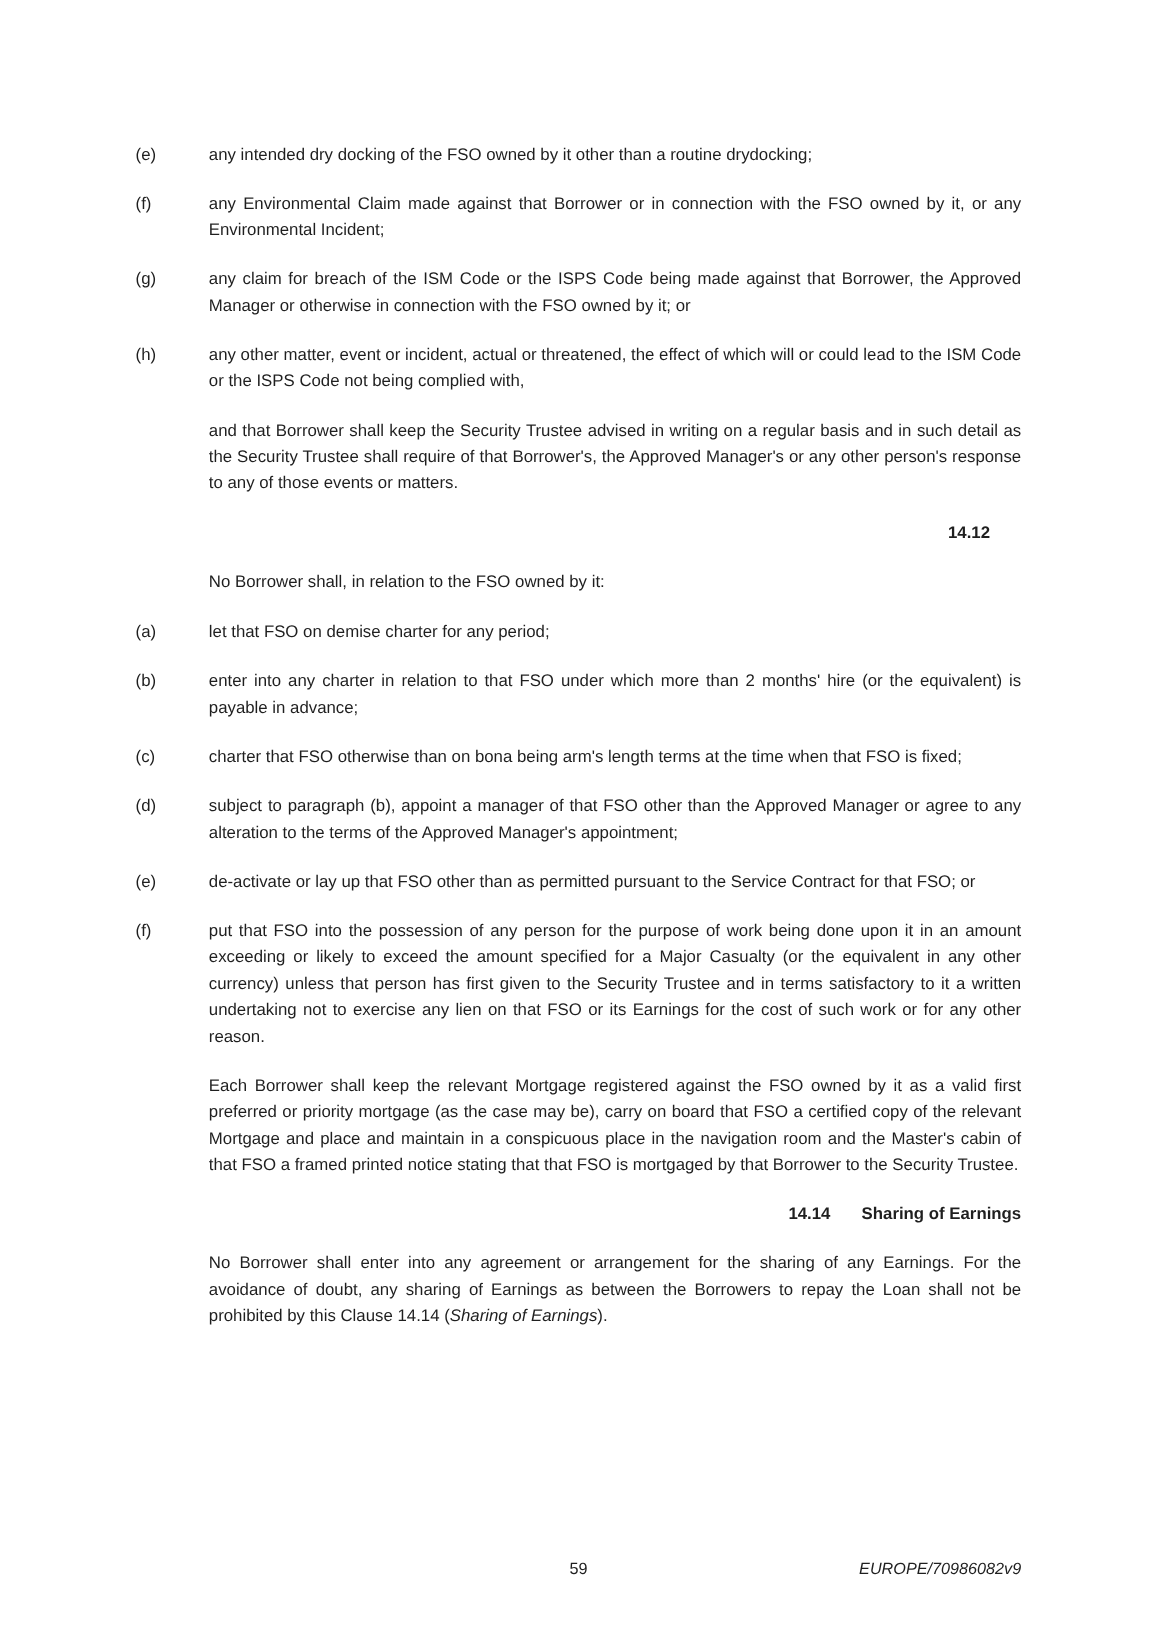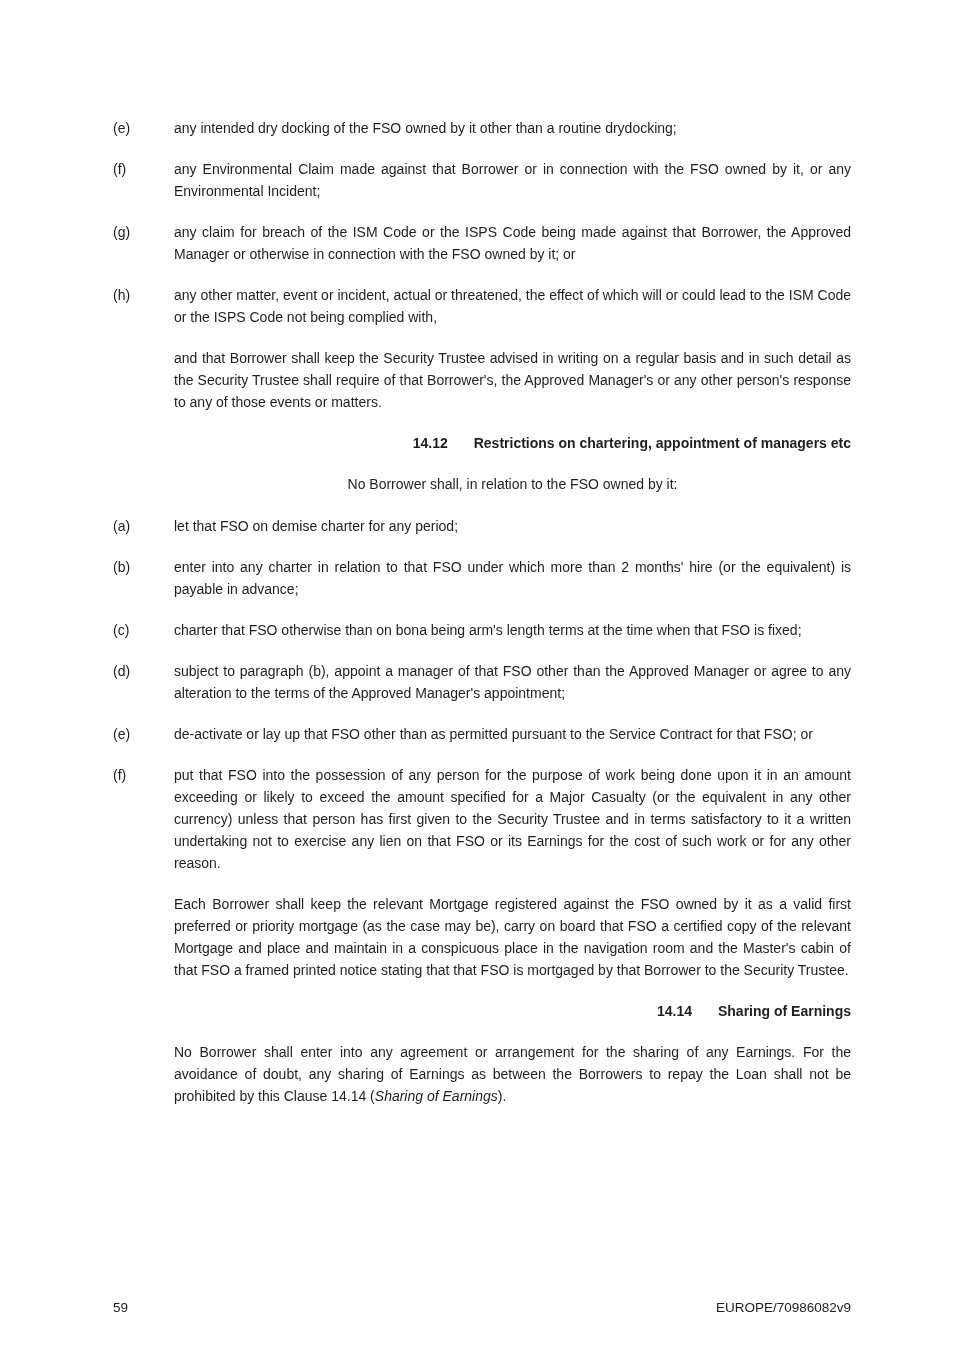--- a/index.html
+++ b/index.html
@@ -45,39 +45,40 @@
   .heading .num {
     flex: 0 0 61px;
     width: 61px;
   }
   .para {
     margin: 14px 0 19px 61px;
     text-align: justify;
   }
   .intro {
     margin: 0 0 20px 61px;
-    text-align: center;
   }
   .footer {
     position: absolute;
     left: 113px;
     top: 1299px;
     width: 738px;
     font-size: 13.5px;
     line-height: 18px;
   }
   .footer .pagenum {
     position: absolute;
     left: 0;
     width: 100%;
+    text-align: center;
   }
   .footer .docref {
     position: absolute;
     right: 0;
     top: 0;
+    font-style: italic;
   }
   em.doc-italic {
     font-style: italic;
   }
 </style>
 </head>
 <body>
 
 <div class="page">
   <div class="content">
@@ -99,21 +100,20 @@
 
     <div class="item">
       <span class="label">(h)</span>
       <span class="text">any other matter, event or incident, actual or threatened, the effect of which will or could lead to the ISM Code or the ISPS Code not being complied with,</span>
     </div>
 
     <p class="para">and that Borrower shall keep the Security Trustee advised in writing on a regular basis and in such detail as the Security Trustee shall require of that Borrower's, the Approved Manager's or any other person's response to any of those events or matters.</p>
 
     <div class="heading">
       <span class="num">14.12</span>
-      <span class="title">Restrictions on chartering, appointment of managers etc</span>
     </div>
 
     <p class="intro">No Borrower shall, in relation to the FSO owned by it:</p>
 
     <div class="item">
       <span class="label">(a)</span>
       <span class="text">let that FSO on demise charter for any period;</span>
     </div>
 
     <div class="item">

